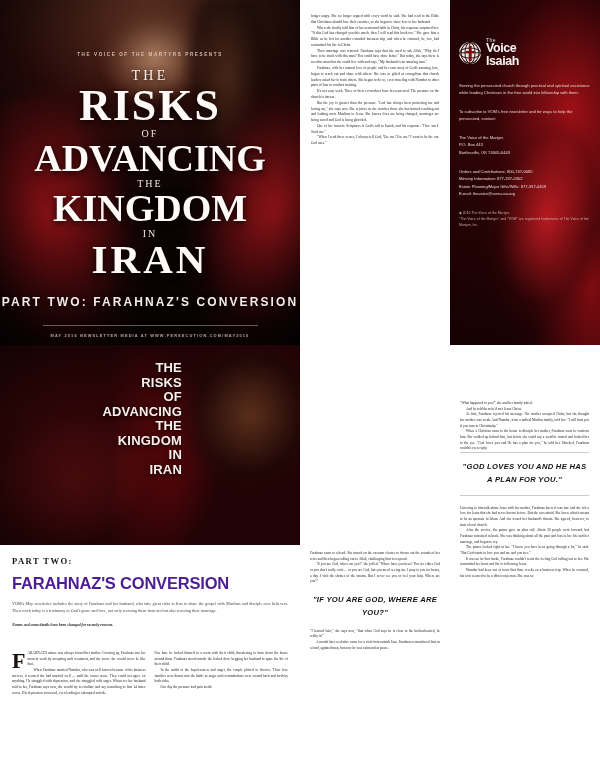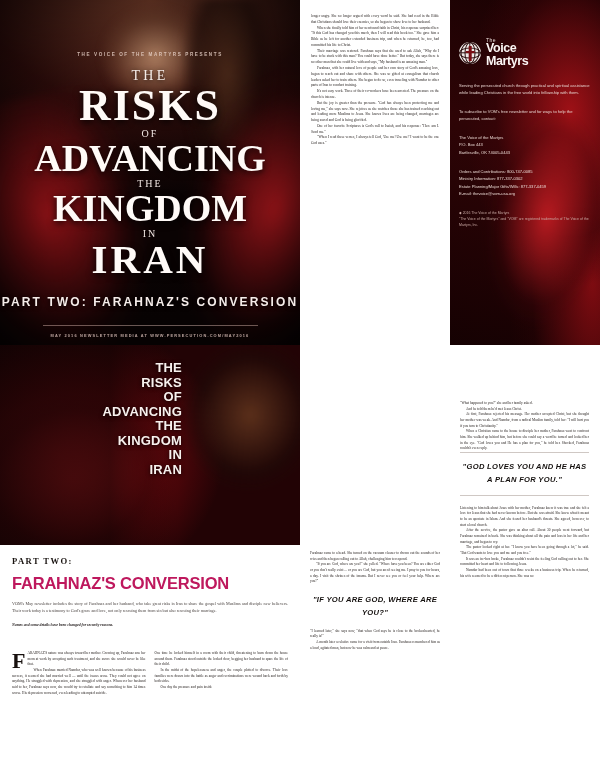--- a/index.html
+++ b/index.html
@@ -214,21 +214,21 @@
     color: #f7f1ee; font-size: 13px; letter-spacing: 0.2px;
     text-shadow: 0 1px 4px rgba(0,0,0,0.85);
   }
   .p2-header { position: absolute; left: 0; top: 200px; width: 300px; padding: 11px 12px 0 12px; }
   .p2-part {
     font-family: Liberation Serif, serif; font-weight: 700;
     font-size: 8.6px; letter-spacing: 1.4px; color: #18120f; margin-bottom: 8px;
   }
   .p2-head {
     font-family: "Liberation Sans", sans-serif; font-weight: 700;
-    font-size: 16.5px; letter-spacing: -0.2px; color: #be185d; margin-bottom: 8px;
+    font-size: 16.5px; letter-spacing: -0.2px; color: #4c1d95; margin-bottom: 8px;
   }
   .p2-standfirst {
     font-size: 4.2px; line-height: 1.66; color: #4a4340; text-align: justify;
     margin-bottom: 8px;
   }
   .p2-note {
     font-size: 3.8px; font-style: italic; font-weight: 700; color: #262020;
     margin-bottom: 9px;
   }
   .p2-cols {
@@ -323,21 +323,21 @@
       <div class="vom-logo-row">
         <div class="globe">
           <div class="m1"></div>
             <div class="m2"></div>
             <div class="m3"></div>
           <div class="cross"></div>
         </div>
         <div class="vom-words">
           <span class="vom-the">The</span>
           <span class="vom-voice">Voice</span>
-          <span class="vom-martyrs">Martyrs</span>
+          <span class="vom-martyrs">Isaiah</span>
         </div>
       </div>
       <div class="vom-mission">Serving the persecuted church through practical and spiritual assistance while leading Christians in the free world into fellowship with them.</div>
       <div class="vom-sub">To subscribe to VOM's free newsletter and for ways to help the persecuted, contact:</div>
       <div class="vom-addr">
         <div>The Voice of the Martyrs</div>
         <div>P.O. Box 443</div>
         <div>Bartlesville, OK 74005-0443</div>
       </div>
       <div class="vom-contact">

